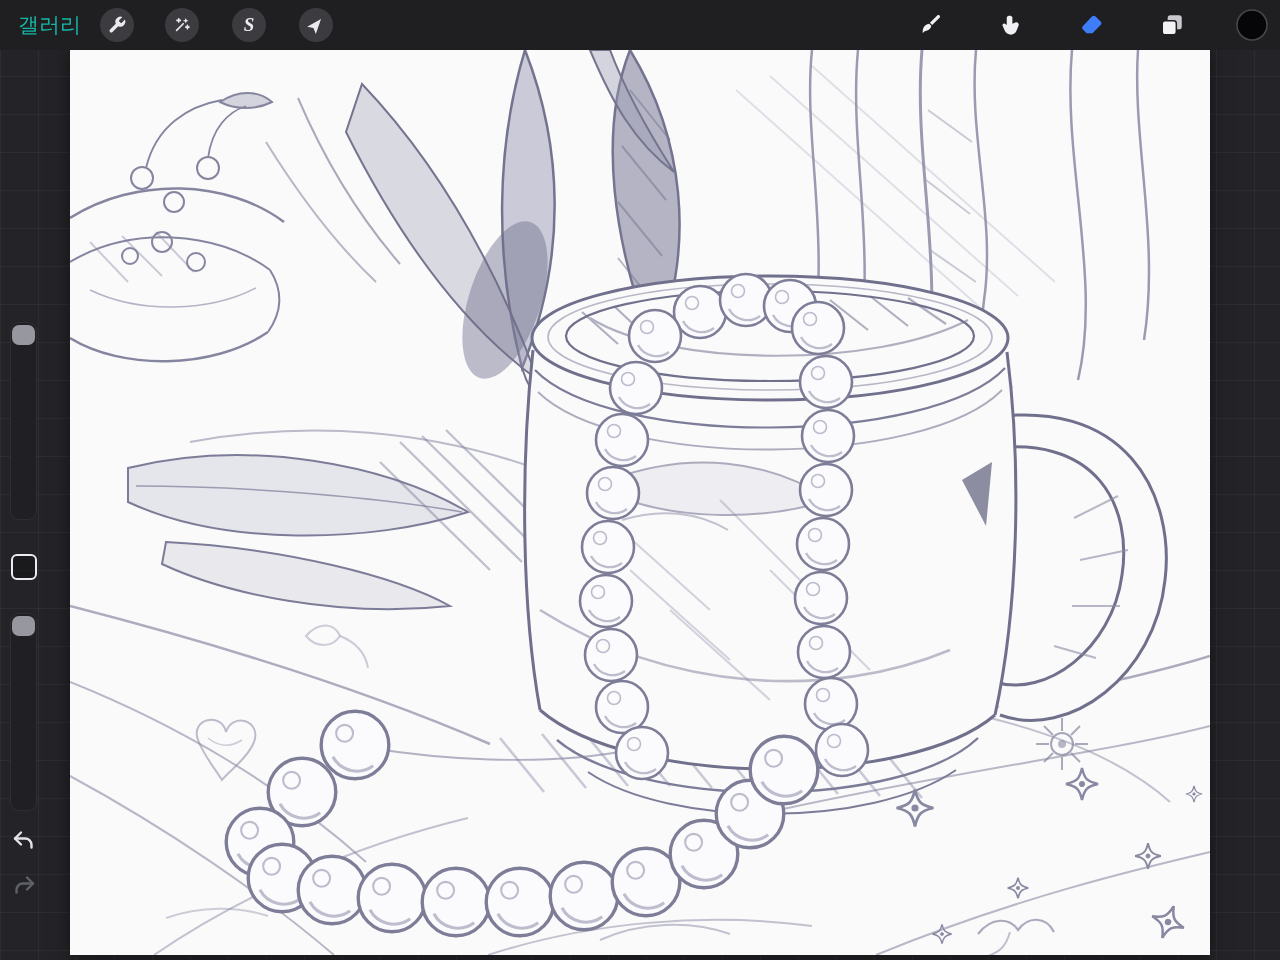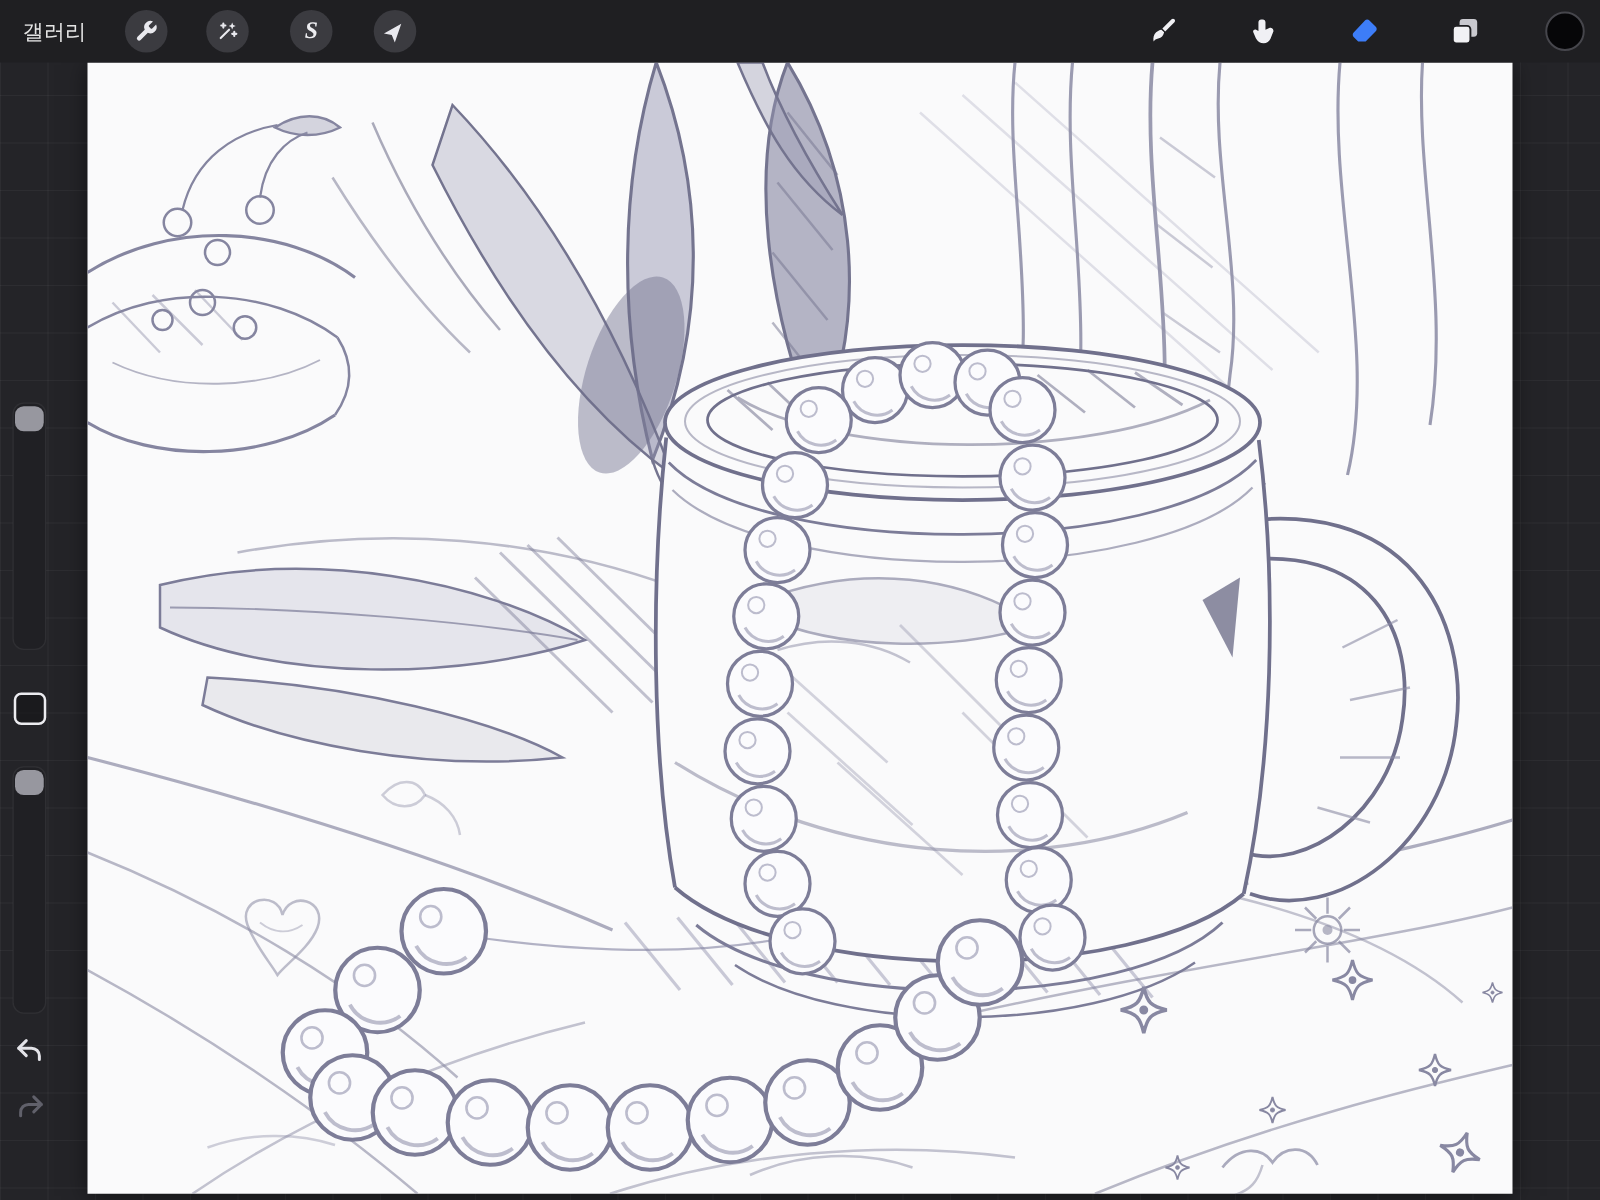--- a/index.html
+++ b/index.html
@@ -9,21 +9,21 @@
   .workspace{position:absolute;inset:0;background-color:#242428;
     background-image:linear-gradient(rgba(255,255,255,.045) 1px,transparent 1px),
                      linear-gradient(90deg,rgba(255,255,255,.045) 1px,transparent 1px);
     background-size:38px 38px;}
   .canvas{position:absolute;left:70px;top:50px;width:1140px;height:905px;background:#fafafb;
     box-shadow:0 2px 18px rgba(0,0,0,.5);}
   .canvas svg{display:block;}
 
   .topbar{position:absolute;top:0;left:0;width:1280px;height:50px;background:#1f1f22;z-index:20;}
   .gallery-btn{position:absolute;left:18px;top:0;height:50px;background:none;border:none;
-    color:#e5e5e5;font-size:17px;font-family:inherit;cursor:pointer;display:flex;align-items:center;}
+    color:#14b8a6;font-size:21px;font-family:inherit;cursor:pointer;display:flex;align-items:center;}
   .tool-circle{position:absolute;top:8px;width:34px;height:34px;border-radius:50%;background:#3b3b40;
     border:none;display:flex;align-items:center;justify-content:center;cursor:pointer;padding:0;}
   .tool-plain{position:absolute;top:8px;width:34px;height:34px;background:none;border:none;
     display:flex;align-items:center;justify-content:center;cursor:pointer;padding:0;}
   .s-glyph{font-family:"Liberation Serif",serif;font-style:italic;font-weight:bold;font-size:19px;color:#ededf0;}
 
   .sidebar{position:absolute;left:0;top:50px;width:70px;height:910px;z-index:15;pointer-events:none;}
   .slider{position:absolute;left:10px;width:27px;height:198px;background:#202024;
     border:1px solid rgba(255,255,255,.07);border-radius:9px;pointer-events:auto;cursor:pointer;}
   .slider .handle{position:absolute;left:1px;right:1px;top:2px;height:20px;background:#97979f;border-radius:7px;}

